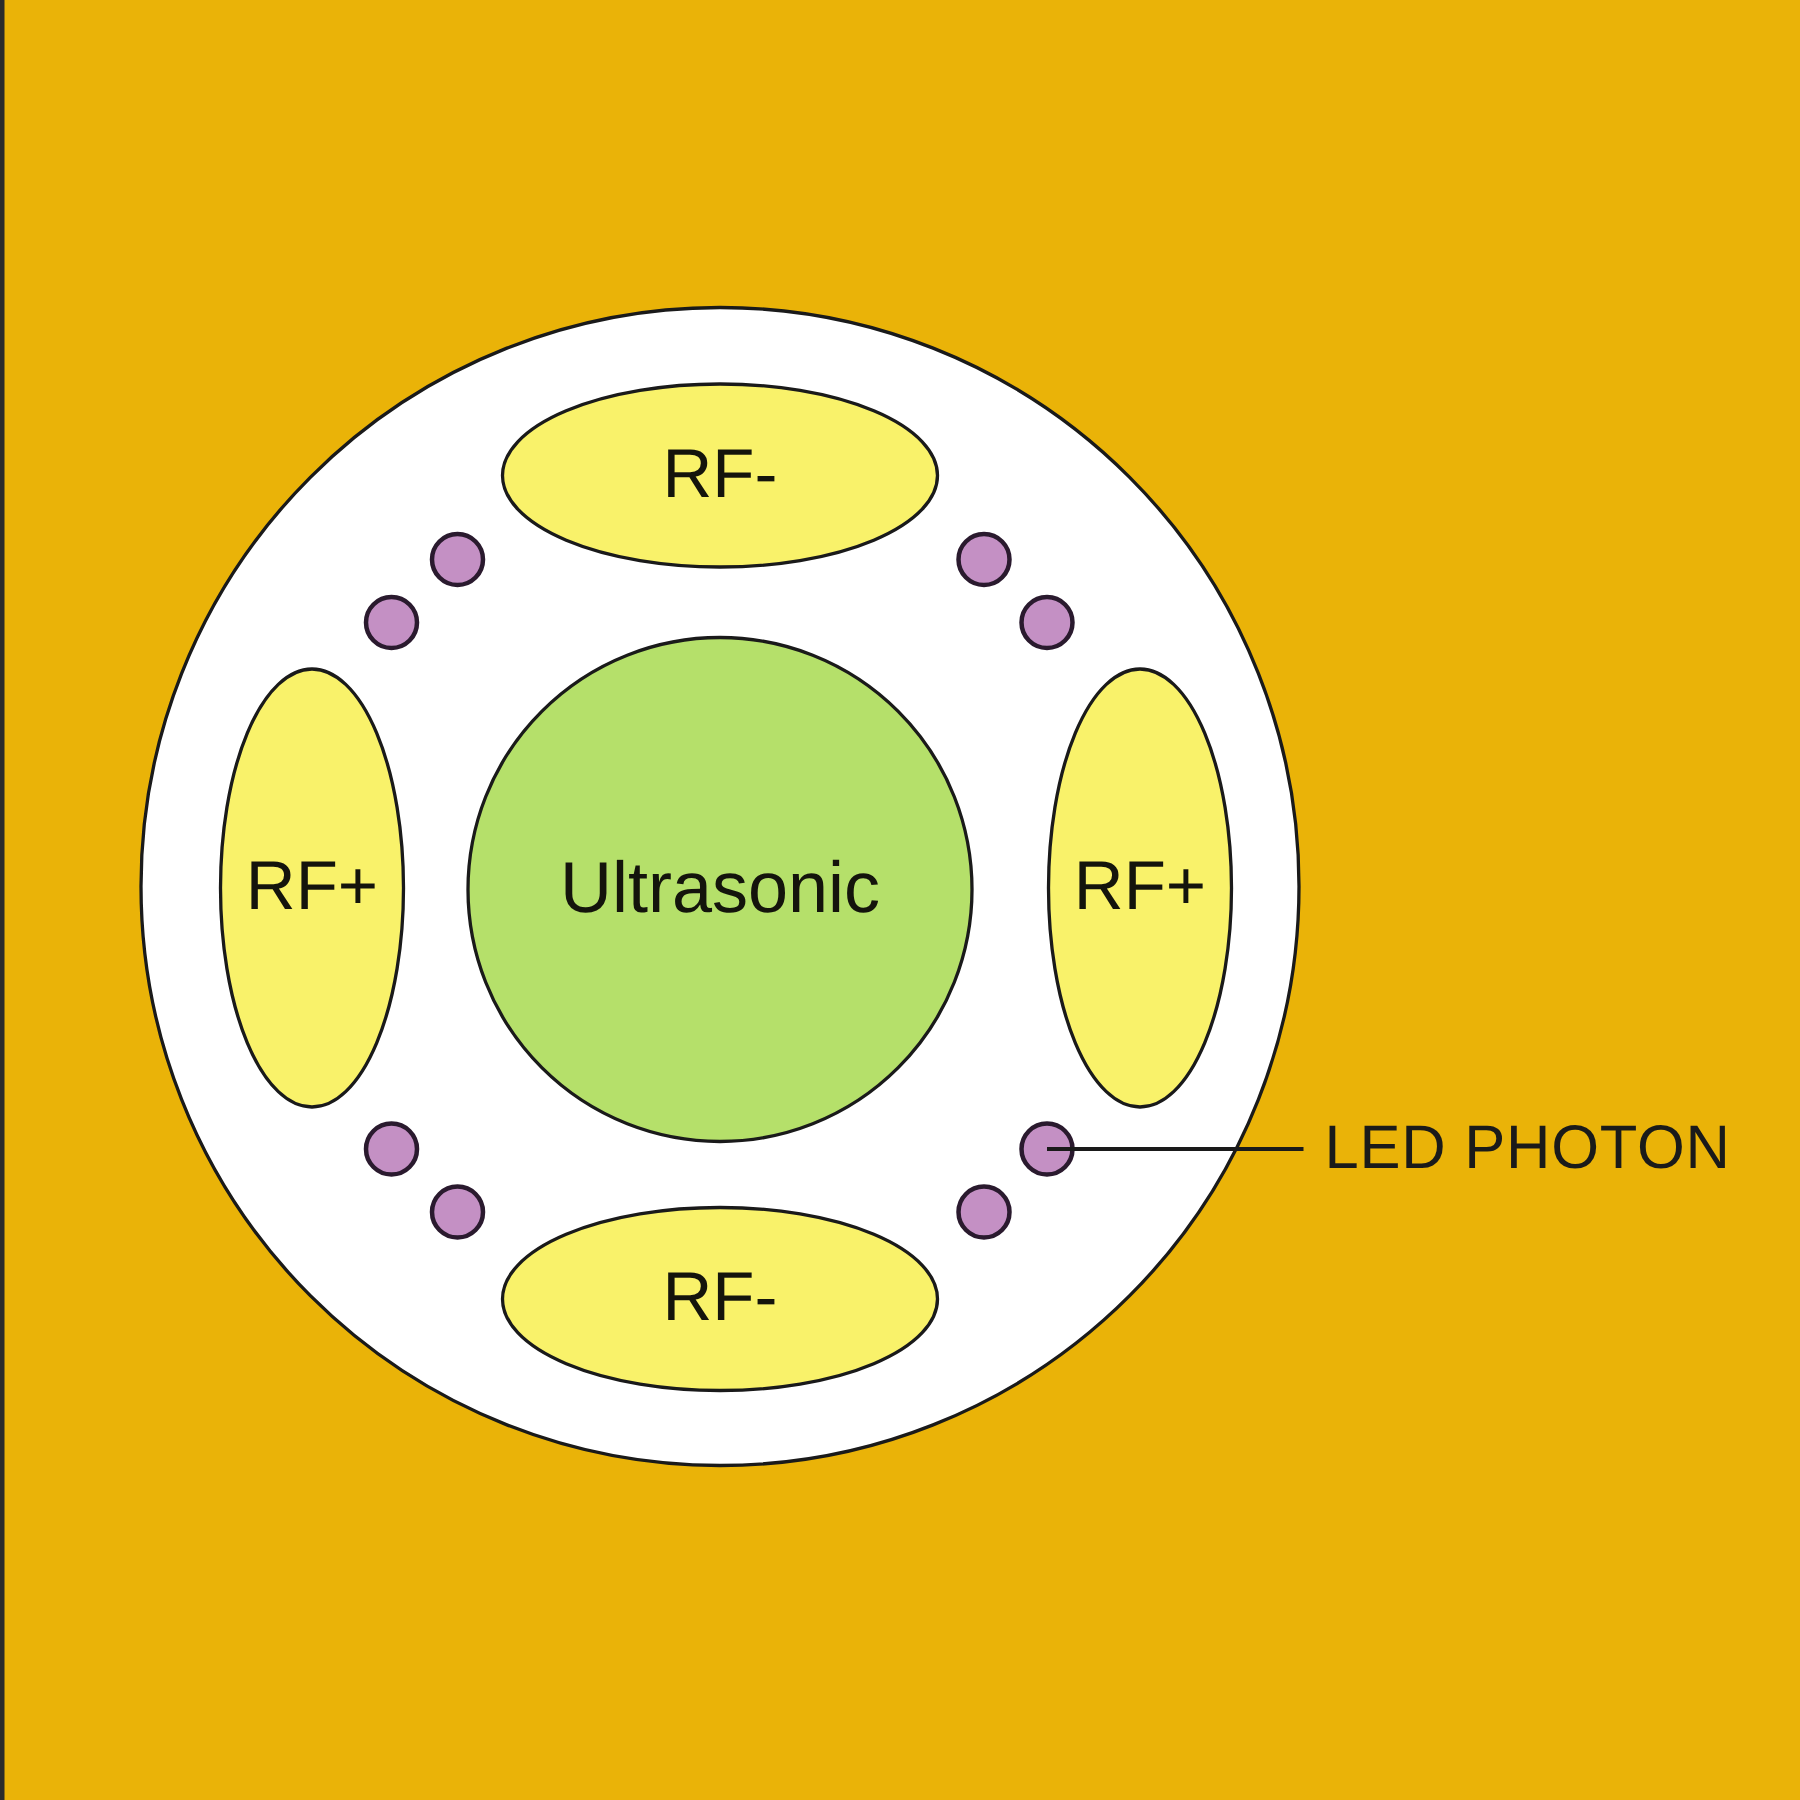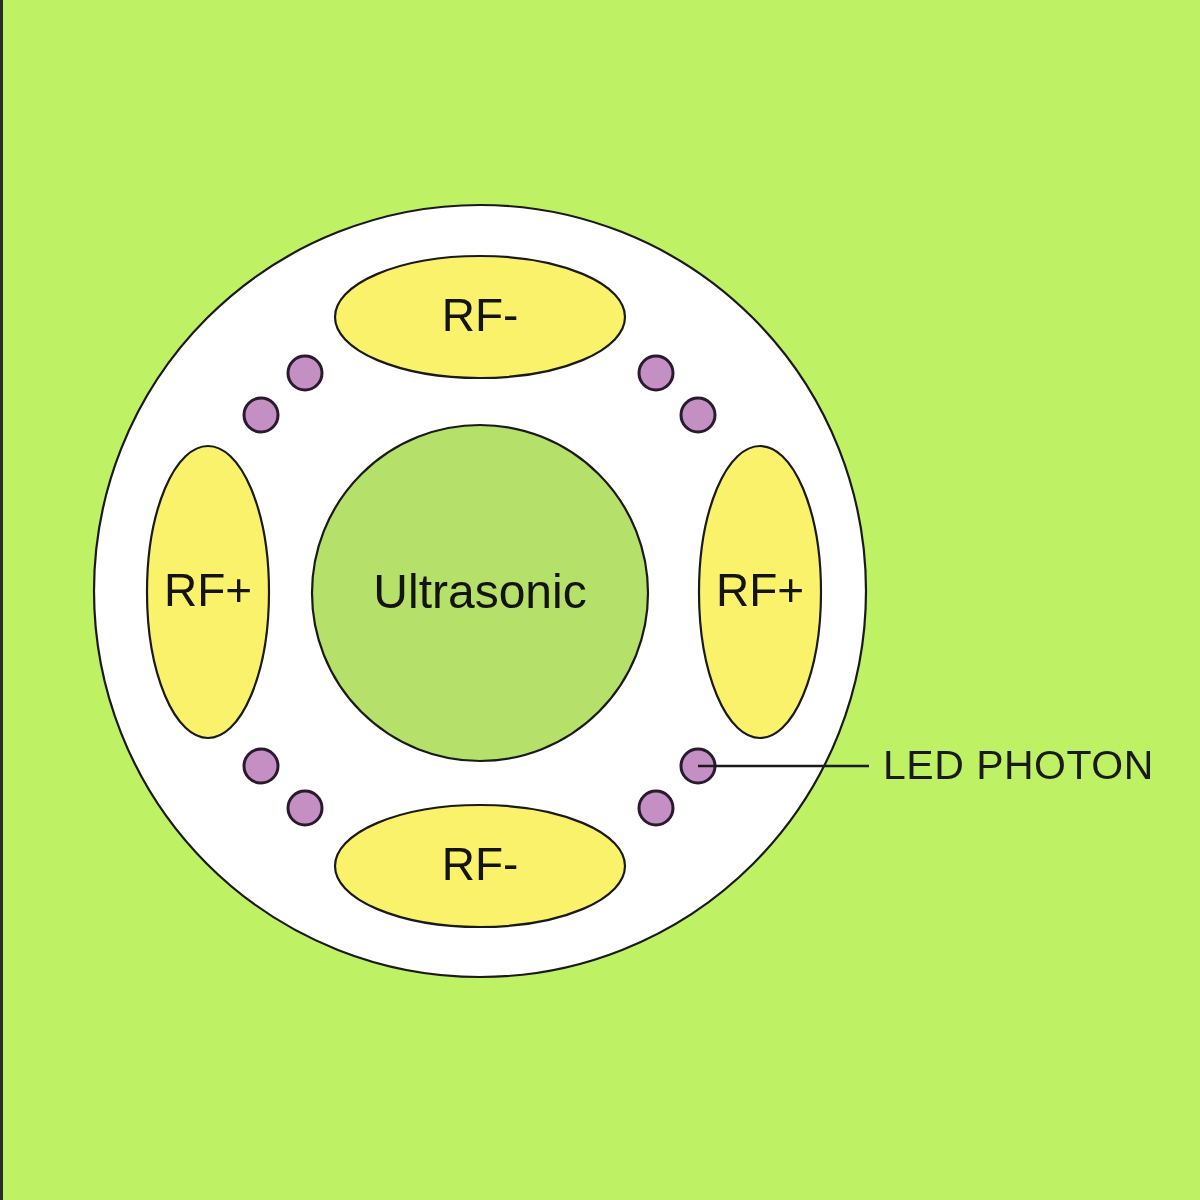--- a/index.html
+++ b/index.html
@@ -10,21 +10,21 @@
   body {
     width: 1200px;
     height: 1200px;
     font-family: "Liberation Sans", sans-serif;
     overflow: hidden;
   }
   #canvas {
     position: relative;
     width: 1200px;
     height: 1200px;
-    background: #bef264;
+    background: #eab308;
     border-left: 3px solid #2b2b2b;
     box-sizing: border-box;
   }
   #diagram-svg {
     display: block;
     width: 1200px;
     height: 1200px;
   }
   .shape-outline {
     stroke: #1a1a1a;

